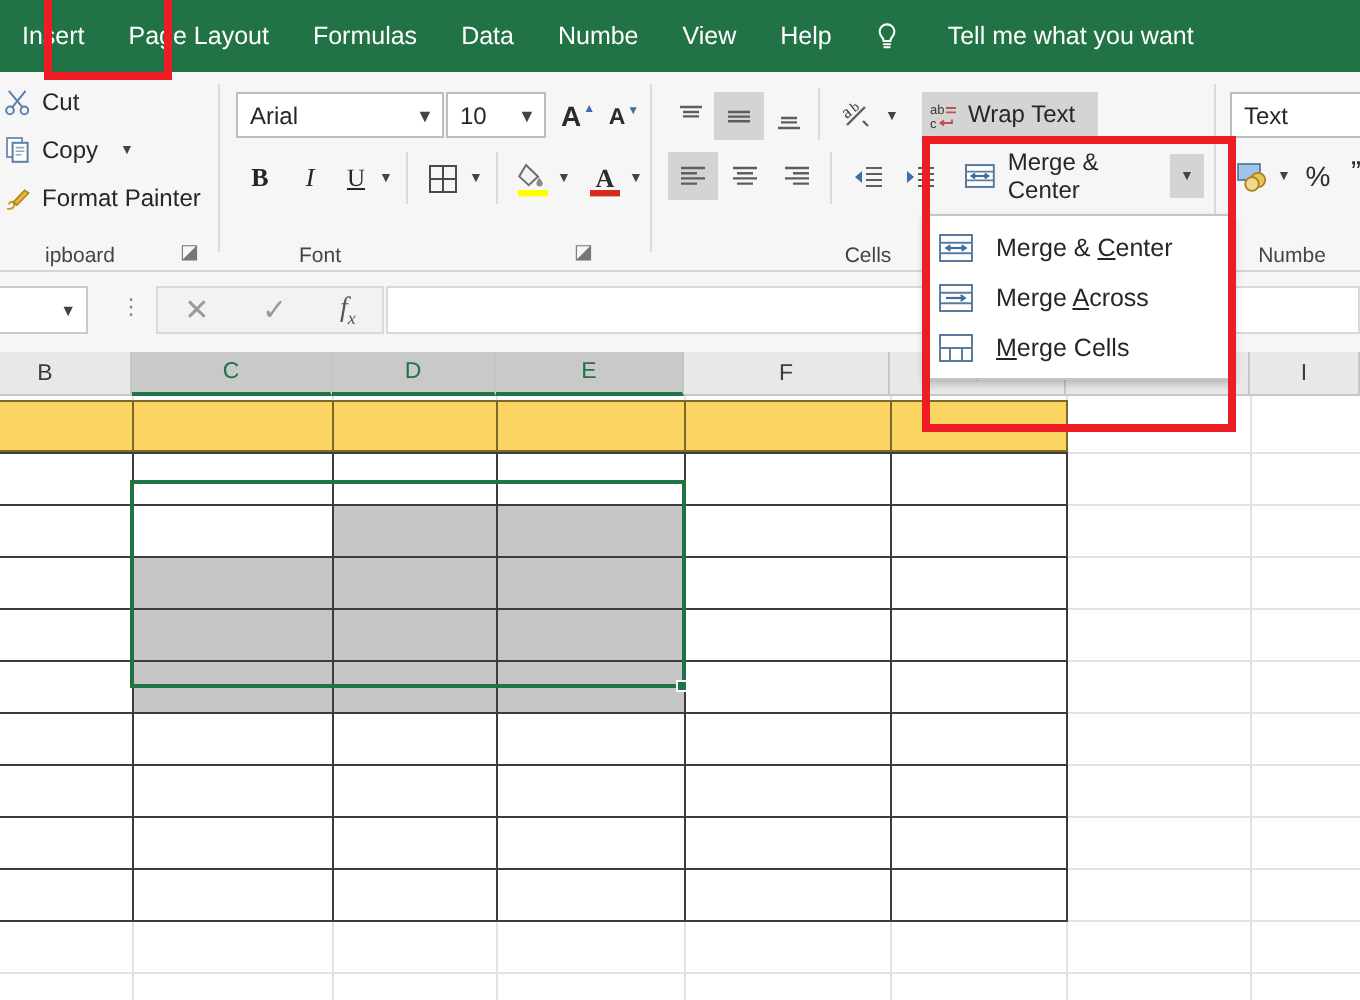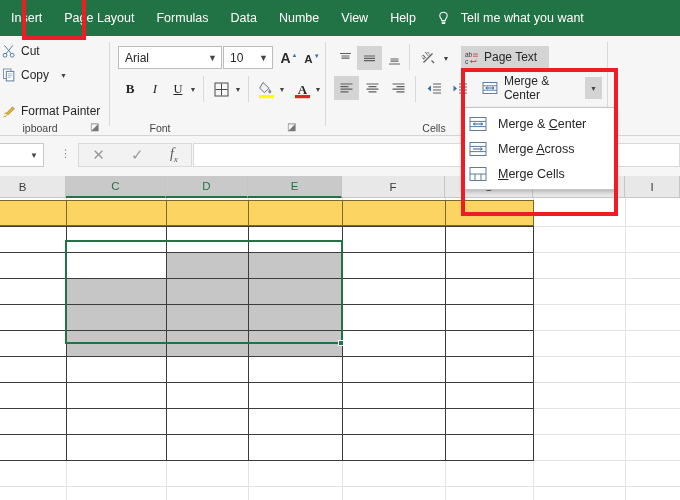--- a/index.html
+++ b/index.html
@@ -23,21 +23,21 @@
     display:flex; align-items:center; justify-content:center;
     color:#ffffff; font-size:12.5px; white-space:nowrap;
     position:relative;
   }
   .tab.active {
     background:#f6f6f6; color:#1d6b42;
     border:2px solid #ee1c25; border-bottom:none;
     height:36px; padding:0 12px;
   }
   .tellme {
-    display:flex; align-items:center; gap:11px;
+    display:flex; align-items:center; gap:24px;
     color:#ffffff; font-size:12.5px; padding:0 4px 0 10px;
     height:36px; white-space:nowrap;
   }
   .bulb { width:13px; height:15px; display:block; }
 
   
   .ribbon {
     position:absolute; left:0; top:36px; width:680px; height:100px;
     background:#f6f6f6; border-bottom:1px solid #d4d4d4;
   }
@@ -193,21 +193,21 @@
       </div>
       <div class="clipitem" style="left:2px; top:32px;">
         <svg class="clipicon" viewBox="0 0 14 14">
           <rect x="1.5" y="1" width="7.5" height="9.5" fill="#fff" stroke="#7a93ae" stroke-width="1"></rect>
           <rect x="4.3" y="3.4" width="7.5" height="9.5" fill="#fff" stroke="#5a7fa8" stroke-width="1"></rect>
           <path d="M5.8 5.8h4.4M5.8 7.6h4.4M5.8 9.4h3" stroke="#8fa8bf" stroke-width=".8"></path>
         </svg>
         <span>Copy</span>
         <span class="caret" style="margin-left:6px;">▼</span>
       </div>
-      <div class="clipitem" style="left:2px; top:56px;margin-top:12px;">
+      <div class="clipitem" style="left:2px; top:56px;">
         <svg class="clipicon" viewBox="0 0 14 14">
           <path d="M1.5 12.3c1.8.6 3.4-.3 3.6-1.6.2-1.1-.6-1.9-1.5-1.8-.9.1-1.1 1-.8 1.4" fill="none" stroke="#c9a227" stroke-width="1"></path>
           <path d="M4.6 9.2 L10.3 3.1 L12.3 4.6 L6.4 10.6 Z" fill="#e8b53a" stroke="#a8821d" stroke-width=".8"></path>
         </svg>
         <span>Format Painter</span>
       </div>
       <div class="grplabel" style="left:-14px;">ipboard</div>
       <div class="dlg" style="left:90px;">◪</div>
     </div>
     <div class="vsep" style="left:109px;"></div>
@@ -314,21 +314,21 @@
         </div>
 
       <div class="btn on" style="left:135px; top:10px; width:88px; height:22px; justify-content:flex-start; padding-left:3px; gap:5px;">
         <svg width="15" height="15" viewBox="0 0 15 15">
           <text x="1" y="7" font-size="6.5" font-family="Liberation Sans, sans-serif" fill="#3a3a3a">ab</text>
           <text x="1" y="14" font-size="6.5" font-family="Liberation Sans, sans-serif" fill="#3a3a3a">c</text>
           <path d="M9 4h5M9 6.2h5M6.5 11.5h5.5" stroke="#c0504d" stroke-width=".9"></path>
           <path d="M12 9.8v1.7h-5" stroke="#c0504d" stroke-width=".9" fill="none"></path>
           <path d="M8 10.3 L6.3 11.5 L8 12.7" stroke="#c0504d" stroke-width=".9" fill="none"></path>
         </svg>
-        <span style="font-size:12px;">Page Text</span>
+        <span style="font-size:12px;">Wrap Text</span>
       </div>
 
       <div class="btn on" style="left:8px; top:40px; width:25px; height:24px;">
         <svg width="15" height="13" viewBox="0 0 15 13">
           <path d="M1.5 2h12M1.5 4.6h8M1.5 7.2h12M1.5 9.8h8" stroke="#5e5e5e" stroke-width="1.2"></path>
         </svg>
       </div>
       <div class="btn" style="left:34px; top:40px; width:25px; height:24px;">
         <svg width="15" height="13" viewBox="0 0 15 13">
           <path d="M1.5 2h12M3.5 4.6h8M1.5 7.2h12M3.5 9.8h8" stroke="#5e5e5e" stroke-width="1.2"></path>
@@ -363,20 +363,42 @@
         <span style="font-size:12px;">Merge &amp; Center</span>
       </div>
       <div class="btn on" style="left:259px; top:41px; width:17px; height:22px;">
         <span class="caret">▼</span>
       </div>
 
       <div class="grplabel" style="left:-12px; width:240px;">Cells</div>
     </div>
     <div class="vsep" style="left:607px;"></div>
 
+    <div class="grp" style="left:608px; width:72px;">
+      <div class="combo" style="left:7px; top:10px; width:90px; height:23px;">
+        <span class="cbtxt">Text</span>
+      </div>
+      <div class="btn" style="left:7px; top:41px; width:22px; height:22px;">
+        <svg width="17" height="16" viewBox="0 0 17 16">
+          <rect x="1" y="2" width="11" height="8" fill="#9fc4e8" stroke="#5b7ca0" stroke-width=".9"></rect>
+          <circle cx="11" cy="10" r="3.6" fill="#e8c35a" stroke="#a8821d" stroke-width=".9"></circle>
+          <circle cx="8" cy="12" r="3.4" fill="#f0d98a" stroke="#a8821d" stroke-width=".9"></circle>
+        </svg>
+      </div>
+      <div class="btn" style="left:29px; top:46px; width:10px; height:12px;">
+          <span class="caret">▼</span>
+        </div>
+      <div class="btn" style="left:42px; top:41px; width:18px; height:22px; font-size:14px; color:#2b2b2b;">
+        <span>%</span>
+      </div>
+      <div class="btn" style="left:62px; top:39px; width:16px; height:22px; font-size:15px; color:#2b2b2b;">
+        <span>”</span>
+      </div>
+      <div class="grplabel" style="left:8px; width:60px;">Numbe</div>
+    </div>
   </div>
 
   <div class="fbar">
     <div class="namebox">
       <span class="caret" style="font-size:8px;">▼</span>
     </div>
     <div class="fgrip">⋮</div>
     <div class="fbtns">
       <span style="font-size:15px;">✕</span>
       <span style="font-size:15px;">✓</span>

